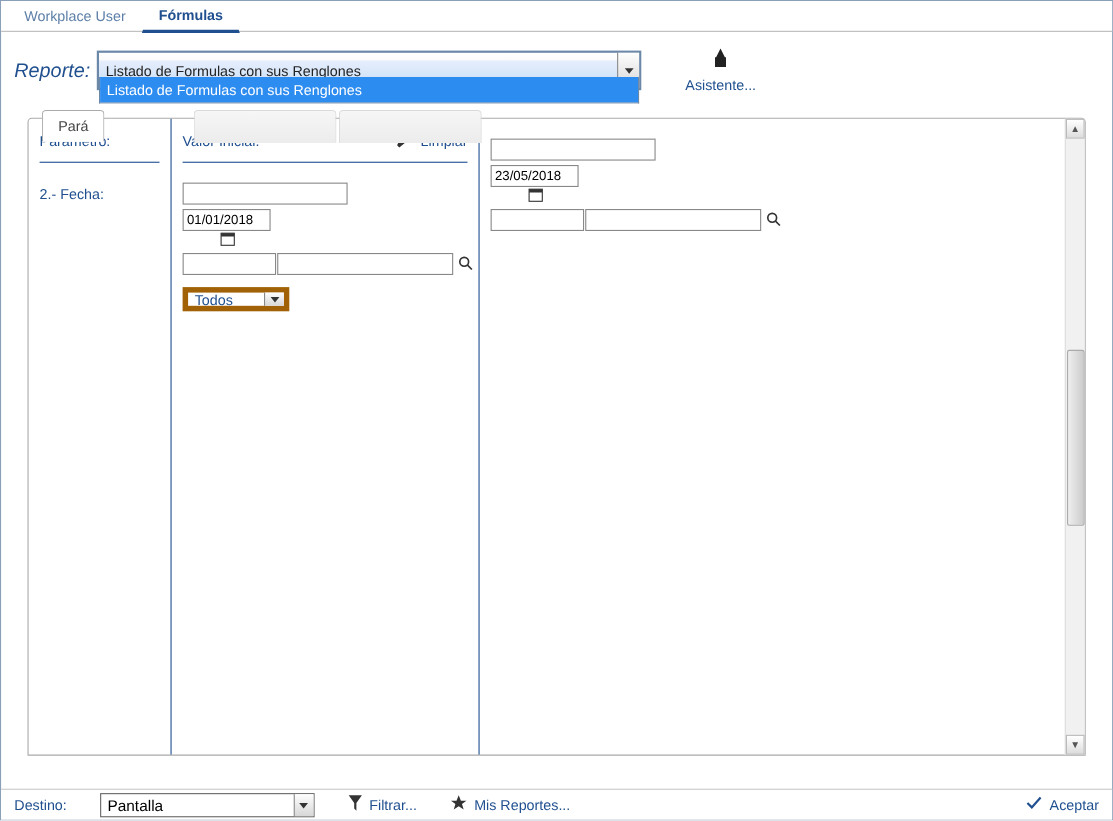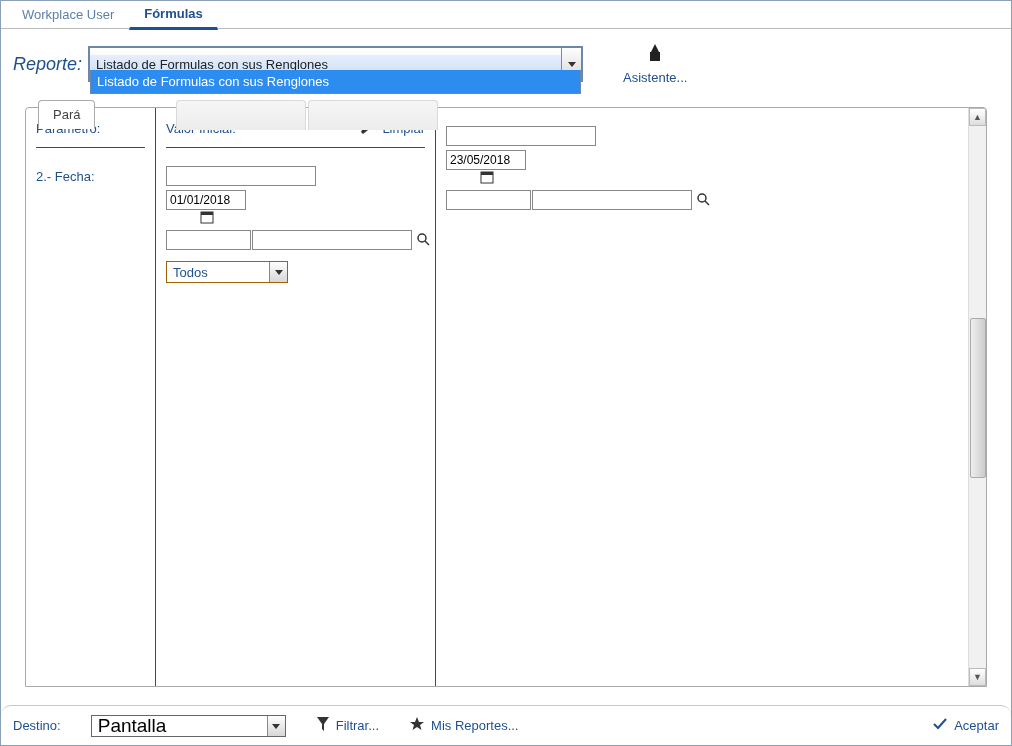--- a/index.html
+++ b/index.html
@@ -48,36 +48,36 @@
     .text-input { width: 150px; height: 20px; border: 1px solid #888; font-size: 12px; padding: 1px 3px; }
     .date-wrap { display: flex; align-items: center; flex-direction: column; }
     .date-input { width: 80px; height: 20px; border: 1px solid #888; font-size: 12px; padding: 1px 3px; }
     .cal-icon { margin-left: 2px; color: #444; cursor: pointer; }
     
     .lookup-wrap { display: flex; align-items: center; gap: 1px; }
     .lookup-code { width: 85px; height: 20px; border: 1px solid #888; font-size: 12px; padding: 1px 3px; }
     .lookup-desc { width: 160px; height: 20px; border: 1px solid #888; font-size: 12px; padding: 1px 3px; }
     .search-icon { margin-left: 3px; color: #444; cursor: pointer; }
     
-    .dropdown-field { width: 122px; height: 22px; border: 1px solid #a16207; display: flex; align-items: center; background: #fff; }
+    .dropdown-field { width: 97px; height: 22px; border: 5px solid #a16207; display: flex; align-items: center; background: #fff; }
     .dropdown-field .val { flex: 1; padding: 2px 6px; font-size: 13px; }
     .dropdown-field .arr { width: 18px; height: 100%; background: linear-gradient(#fefefe,#d7d7d7); border-left: 1px solid #888; display: flex; align-items: center; justify-content: center; }
     
     
     .vscroll { position: absolute; right: 0; top: 0; width: 18px; height: 100%; background: #f1f1f1; border-left: 1px solid #ddd; }
     .vscroll .up, .vscroll .down { position: absolute; left: 0; width: 100%; height: 18px; background: linear-gradient(#fff,#ddd); border: 1px solid #bbb; display: flex; align-items: center; justify-content: center; font-size: 9px; color: #555; }
     .vscroll .up { top: 0; }
     .vscroll .down { bottom: 0; }
     .vscroll .thumb { position: absolute; left: 1px; width: 16px; top: 210px; height: 160px; background: linear-gradient(90deg,#eee,#ccc); border: 1px solid #aaa; border-radius: 2px; }
     
     
-    .footer { position: absolute; bottom: 0; left: 0; right: 0; height: 40px; border-top: 1px solid #c9c9c9; display: flex; align-items: center; padding: 0 12px; gap: 30px; background: #fff; border-radius: 10px; }
+    .footer { position: absolute; bottom: 0; left: 0; right: 0; height: 28px; border-top: 1px solid #c9c9c9; display: flex; align-items: center; padding: 0 12px; gap: 30px; background: #fff; }
     .footer .label { color: #1f4f8f; font-size: 13px; }
     .destino-select { width: 195px; height: 22px; border: 1px solid #666; display: flex; align-items: center; background: #fff; }
-    .destino-select .val { flex: 1; padding: 2px 6px; font-size: 19px; }
+    .destino-select .val { flex: 1; padding: 2px 6px; font-size: 14px; }
     .destino-select .arr { width: 18px; height: 100%; background: linear-gradient(#fefefe,#d7d7d7); border-left: 1px solid #888; display: flex; align-items: center; justify-content: center; }
     .footer-btn { display: flex; align-items: center; gap: 6px; color: #1f4f8f; cursor: pointer; font-size: 13px; }
     .footer .spacer { flex: 1; }
   </style>
 </head>
 <body>
 
 <div class="app-frame">
 
   <div class="top-tabs">

